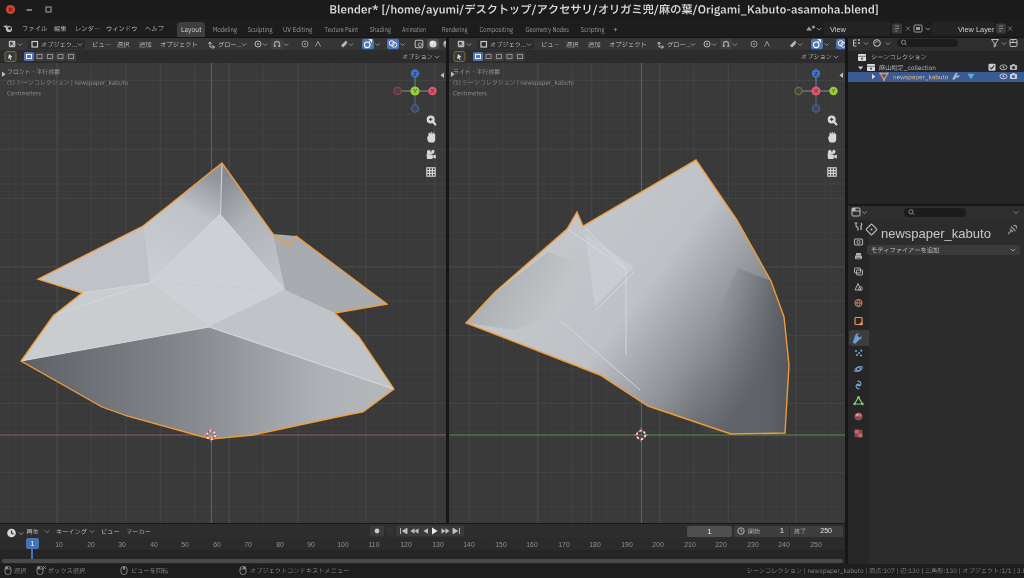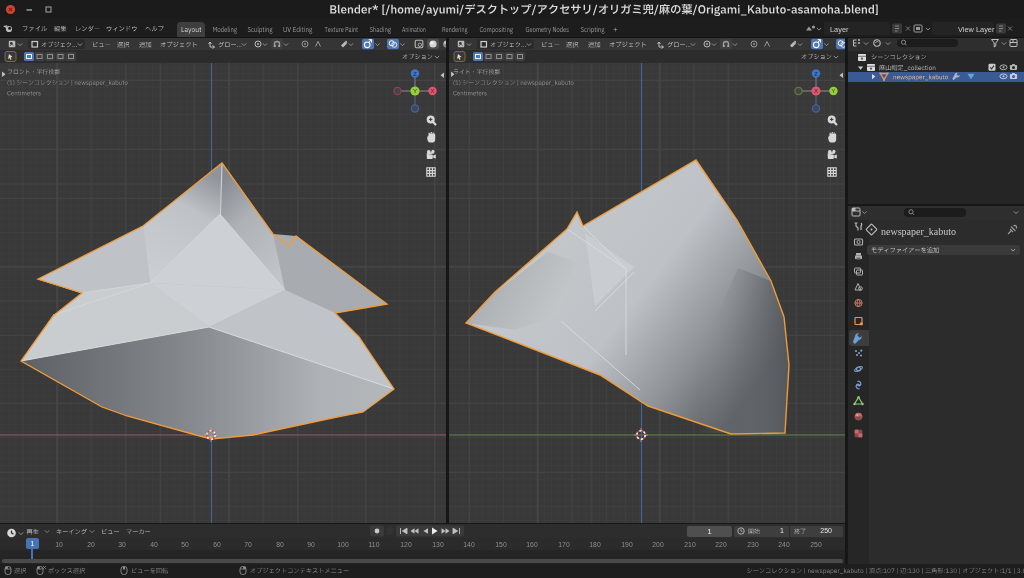--- a/index.html
+++ b/index.html
@@ -5,21 +5,21 @@
 #root{position:relative;width:1024px;height:578px;font-family:"Liberation Sans",sans-serif;}
 #root>div{position:absolute}
 #ov{position:absolute;left:0;top:0;z-index:50}
 </style></head>
 <body>
 <div id="root">
 <div style="left:0px;top:0px;width:1024px;height:19px;background:#1b1b1b"></div>
     <div style="left:0px;top:19px;width:1024px;height:19px;background:#1d1d1d"></div>
     <div style="left:177px;top:22px;width:28px;height:16px;background:#3e3e3e;border-radius:4px 4px 0 0"></div>
     <div style="left:824px;top:22px;width:66px;height:13px;background:#242424;border-radius:2px"></div>
-    <div style="left:830px;top:24.5px;font-size:7.4px;color:#cfcfcf;font-weight:normal;white-space:nowrap;">Layer</div>
+    <div style="left:830px;top:24.5px;font-size:7.4px;color:#cfcfcf;font-weight:normal;white-space:nowrap;">View</div>
     <div style="left:932px;top:22px;width:62px;height:13px;background:#242424;border-radius:2px"></div>
     <div style="left:958px;top:24.5px;font-size:7.4px;color:#cfcfcf;font-weight:normal;white-space:nowrap;">View Layer</div>
     <div style="left:0px;top:37px;width:1024px;height:1px;background:#141414"></div>
     <div style="left:0px;top:63px;width:446px;height:460px;background:#393939;background-image:repeating-linear-gradient(0deg,#444444 0,#444444 1px,transparent 1px,transparent 68.5px),repeating-linear-gradient(90deg,#444444 0,#444444 1px,transparent 1px,transparent 68.5px),repeating-linear-gradient(0deg,#3f3f3f 0,#3f3f3f 1px,transparent 1px,transparent 34.25px),repeating-linear-gradient(90deg,#3f3f3f 0,#3f3f3f 1px,transparent 1px,transparent 34.25px),repeating-linear-gradient(0deg,#3c3c3c 0,#3c3c3c 1px,transparent 1px,transparent 6.85px),repeating-linear-gradient(90deg,#3c3c3c 0,#3c3c3c 1px,transparent 1px,transparent 6.85px);background-position:160.2px 86.8px,160.2px 86.8px,194.4px 121px,194.4px 121px,194.4px 121px,194.4px 121px;"></div>
     <div style="left:0px;top:38px;width:446px;height:12px;background:#353535"></div>
     <div style="left:0px;top:50px;width:446px;height:13px;background:#2c2c2c"></div>
     <div style="left:449px;top:63px;width:396px;height:460px;background:#393939;background-image:repeating-linear-gradient(0deg,#444444 0,#444444 1px,transparent 1px,transparent 68.5px),repeating-linear-gradient(90deg,#444444 0,#444444 1px,transparent 1px,transparent 68.5px),repeating-linear-gradient(0deg,#3f3f3f 0,#3f3f3f 1px,transparent 1px,transparent 34.25px),repeating-linear-gradient(90deg,#3f3f3f 0,#3f3f3f 1px,transparent 1px,transparent 34.25px),repeating-linear-gradient(0deg,#3c3c3c 0,#3c3c3c 1px,transparent 1px,transparent 6.85px),repeating-linear-gradient(90deg,#3c3c3c 0,#3c3c3c 1px,transparent 1px,transparent 6.85px);background-position:141.7px 86.8px,141.7px 86.8px,175.9px 121px,175.9px 121px,175.9px 121px,175.9px 121px;"></div>
     <div style="left:449px;top:38px;width:396px;height:12px;background:#353535"></div>
     <div style="left:449px;top:50px;width:396px;height:13px;background:#2c2c2c"></div>
     <div style="left:446px;top:38px;width:3px;height:485px;background:#161616"></div>
@@ -27,21 +27,21 @@
     <div style="left:848px;top:38px;width:176px;height:13px;background:#2e2e2e"></div>
     <div style="left:848px;top:51px;width:176px;height:152.5px;background:#252525"></div>
     <div style="left:897px;top:38.5px;width:61px;height:8px;background:#1c1c1c;border-radius:4px"></div>
     <div style="left:848px;top:71.5px;width:176px;height:10px;background:#3a5a94"></div>
     <div style="left:848px;top:203.5px;width:176px;height:2px;background:#171717"></div>
     <div style="left:848px;top:205.5px;width:176px;height:358.5px;background:#2c2c2c"></div>
     <div style="left:848px;top:205.5px;width:176px;height:14px;background:#2e2e2e"></div>
     <div style="left:848px;top:219.5px;width:21px;height:344.5px;background:#262626"></div>
     <div style="left:903.5px;top:208px;width:62px;height:8.5px;background:#1c1c1c;border-radius:4px"></div>
     <div style="left:849px;top:329.5px;width:20px;height:16px;background:#3d3d3d;border-radius:3px 0 0 3px"></div>
-    <div style="left:881px;top:225.8px;font-size:10px;color:#c8c8c8;font-weight:normal;white-space:nowrap;font-family:Liberation Serif, serif;">newspaper_kabuto</div>
+    <div style="left:881px;top:225.8px;font-size:13px;color:#c8c8c8;font-weight:normal;white-space:nowrap;">newspaper_kabuto</div>
     <div style="left:866.5px;top:244.5px;width:153px;height:10.5px;background:#3a3a3a;border-radius:3px"></div>
     <div style="left:0px;top:523px;width:845px;height:1px;background:#171717"></div>
     <div style="left:0px;top:524px;width:845px;height:14px;background:#2d2d2d"></div>
     <div style="left:0px;top:538px;width:845px;height:12px;background:#2b2b2b"></div>
     <div style="left:0px;top:550px;width:845px;height:14px;background:#252525"></div>
     <div style="left:2px;top:559px;width:841px;height:4px;background:#4a4a4a;border-radius:2px"></div>
     <div style="left:687px;top:525.5px;width:45px;height:11px;background:#4f4f4f;border-radius:2px"></div>
     <div style="left:687px;top:526.5px;font-size:7.4px;color:#f0f0f0;font-weight:normal;width:45px;text-align:center;white-space:nowrap;">1</div>
     <div style="left:734px;top:525.5px;width:55px;height:11px;background:#3e3e3e;border-radius:2px 0 0 2px"></div>
     <div style="left:790px;top:525.5px;width:53px;height:11px;background:#3e3e3e;border-radius:0 2px 2px 0"></div>

